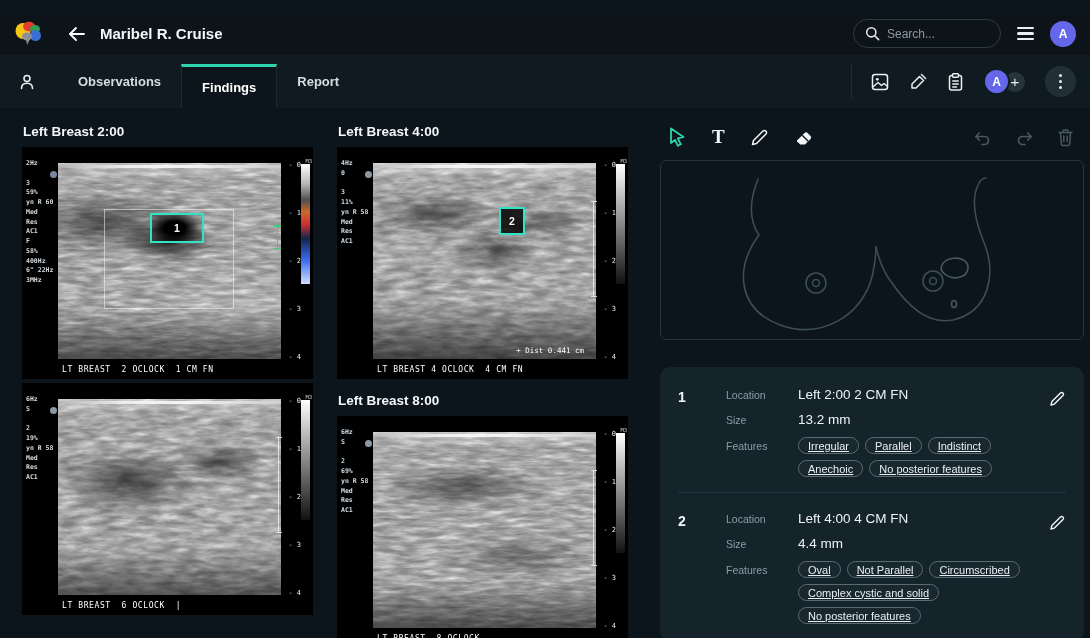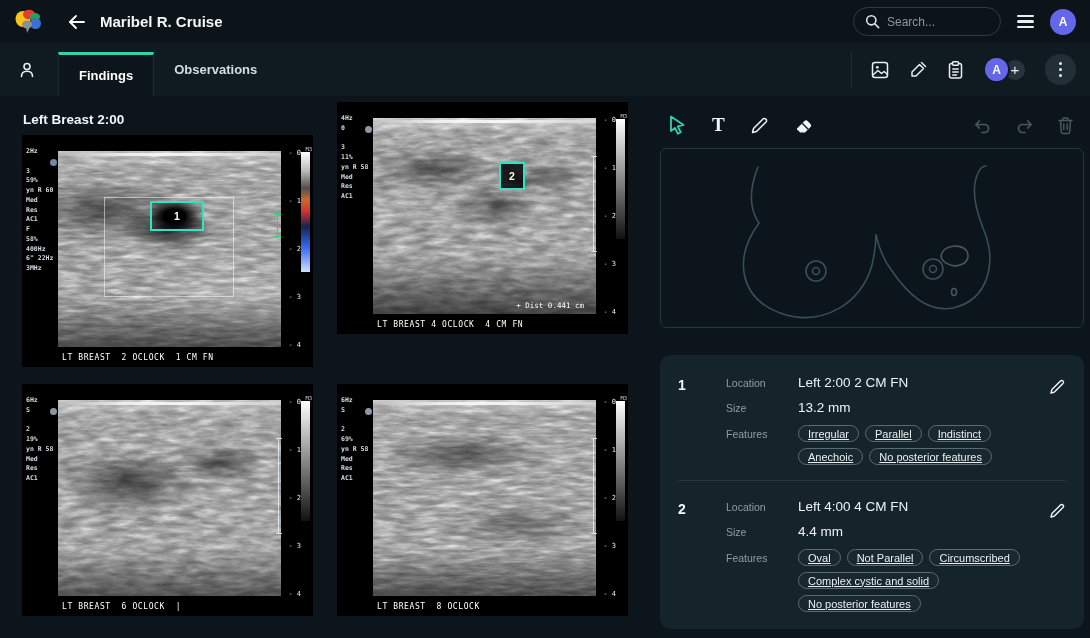--- a/index.html
+++ b/index.html
@@ -1,21 +1,21 @@
 <!DOCTYPE html>
 <html><head>
 <meta charset="utf-8">
 <style>
   * { margin:0; padding:0; box-sizing:border-box; }
   html,body { width:1090px; height:638px; overflow:hidden; background:#0b151b;
     font-family:"Liberation Sans", sans-serif; color:#e9eef1; }
 
   
   .topbar { height:43px; background:#0d1419; display:flex; align-items:center;
-    padding:0 14px; gap:14px; }
+    padding:0 14px; gap:14px;margin-top:12px; }
   .logo { width:30px; height:26px; flex:0 0 auto; }
   .back { font-size:19px; color:#fff; cursor:pointer; line-height:1; margin-left:10px; }
   .patient { font-size:15px; font-weight:700; color:#f4f7f8; }
   .tspacer { flex:1; }
   .search-pill { width:148px; height:29px; border:1px solid #2d3b43; border-radius:16px;
     display:flex; align-items:center; gap:7px; padding:0 11px; background:transparent; }
   .search-pill input { background:transparent; border:none; outline:none; color:#c9d2d7;
     font-size:12px; width:100%; font-family:"Liberation Sans",sans-serif; }
   .search-pill input::placeholder { color:#8a97a0; }
   .hamburger { display:flex; flex-direction:column; gap:3.5px; cursor:pointer; padding:4px 2px; }
@@ -199,22 +199,23 @@
   <span class="avatar">A</span>
 </header>
 
 <nav class="tabstrip">
   <span class="person-wrap">
     <svg class="ic" width="18" height="18" viewBox="0 0 18 18" fill="none" stroke="#e9eef1" stroke-width="1.6" stroke-linecap="round">
       <circle cx="9" cy="5.5" r="3"></circle>
         <path d="M3.5 15.5 C3.5 11.8 6 10.3 9 10.3 C12 10.3 14.5 11.8 14.5 15.5"></path>
     </svg>
   </span>
+  <div class="tab">Observations</div>
   <div class="tab active">Findings</div>
-  <div class="tab">Observations</div>
+  <div class="tab">Report</div>
   <span class="strip-spacer"></span>
   <span class="strip-sep"></span>
   <div class="striptools">
     <span class="icon-btn">
       <svg class="ic" width="20" height="20" viewBox="0 0 20 20" fill="none" stroke="#e9eef1" stroke-width="1.5" stroke-linecap="round" stroke-linejoin="round">
         <rect x="2.5" y="2.5" width="15" height="15" rx="2.5"></rect>
         <circle cx="7.3" cy="7.3" r="1.4" fill="#e9eef1" stroke="none"></circle>
         <path d="M3.5 14.5 L8 10.5 L11.5 13.5 L14 11.5 L17 14"></path>
       </svg>
     </span>
@@ -296,20 +297,21 @@
               <span class="rnum">4</span>
             </div>
           </div>
         <span class="scale-label">M3</span>
         <div class="us-colorbar"></div>
         <div class="us-footer">LT BREAST  2 OCLOCK  1 CM FN</div>
       </div>
     </div>
 
     <div class="tile t2">
+      <div class="tile-title">Left Breast 4:00</div>
       <div class="tile-img">
         <div class="us-area">
           <svg class="us-tex">
               <rect x="0" y="0" width="100%" height="100%" filter="url(#spB)"></rect>
             </svg>
           <div class="skin"></div>
           <div class="ov"></div>
         </div>
         <span class="probe-dot"></span>
         <div class="us-leftcol">4Hz
@@ -394,20 +396,21 @@
               <span class="rnum">4</span>
             </div>
           </div>
         <span class="scale-label">M3</span>
         <div class="us-colorbar"></div>
         <div class="us-footer">LT BREAST  6 OCLOCK  |</div>
       </div>
     </div>
 
     <div class="tile t4">
+      <div class="tile-title">Left Breast 8:00</div>
       <div class="tile-img">
         <div class="us-area">
           <svg class="us-tex">
               <rect x="0" y="0" width="100%" height="100%" filter="url(#spA)"></rect>
             </svg>
           <div class="skin"></div>
           <div class="ov"></div>
         </div>
         <span class="probe-dot"></span>
         <div class="us-leftcol">6Hz

